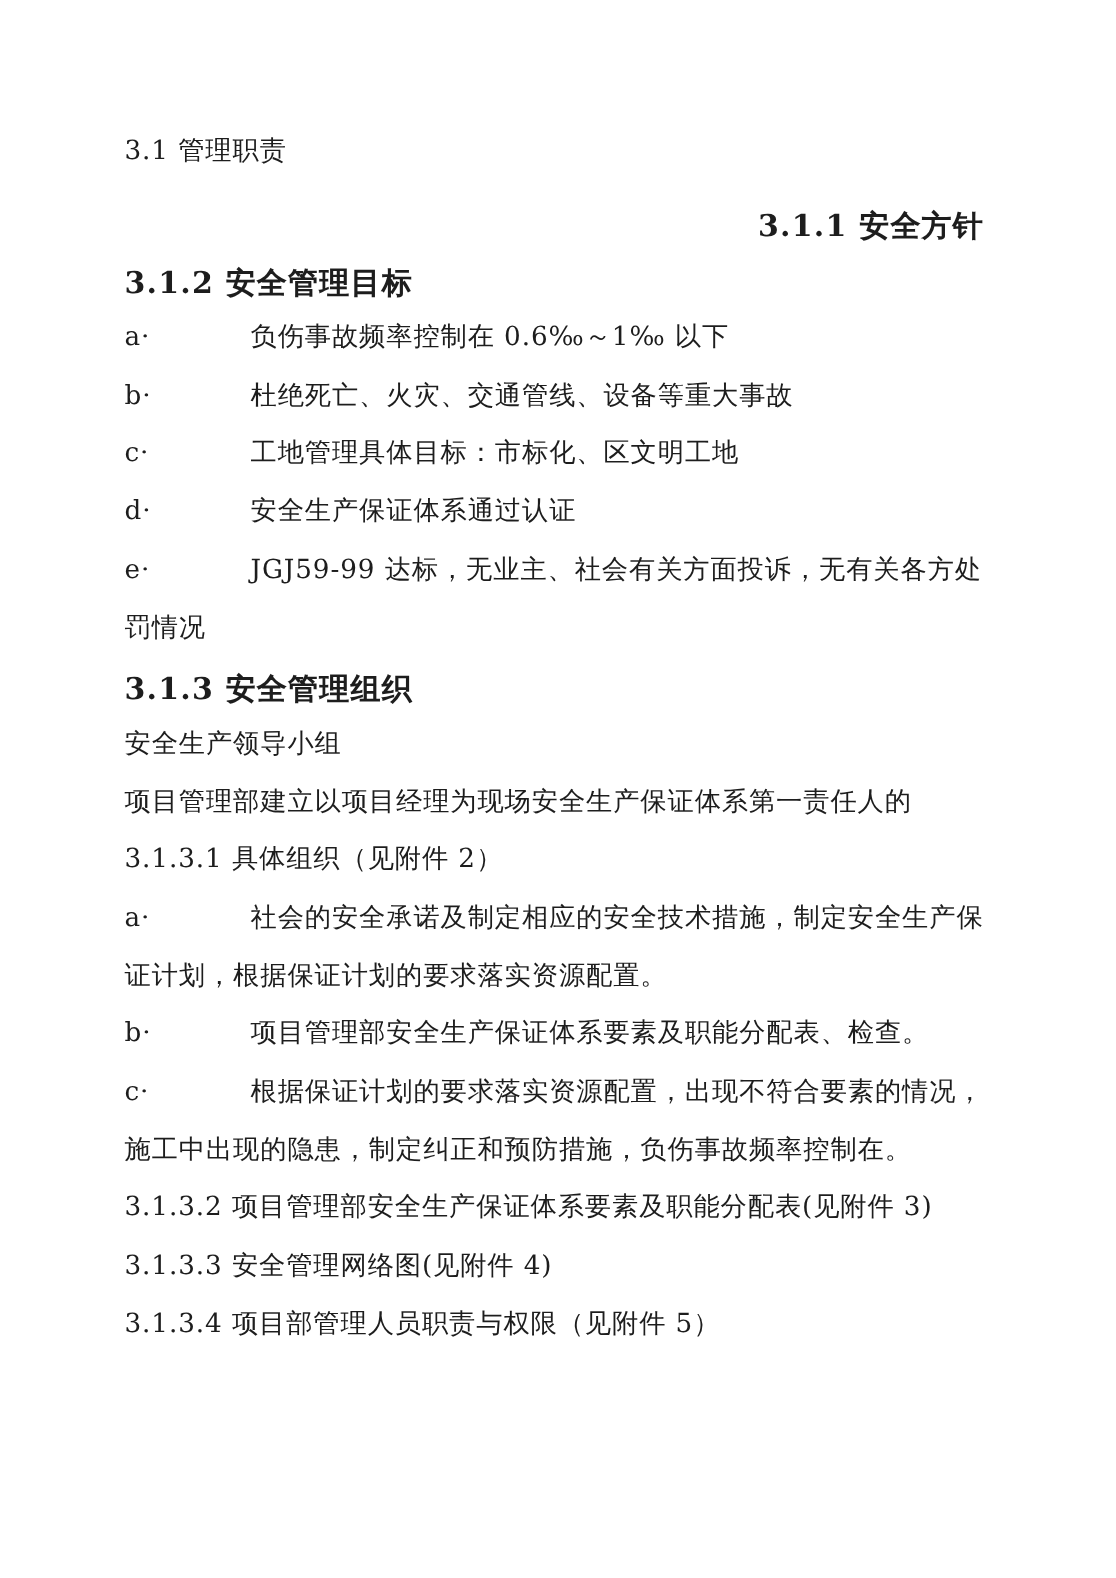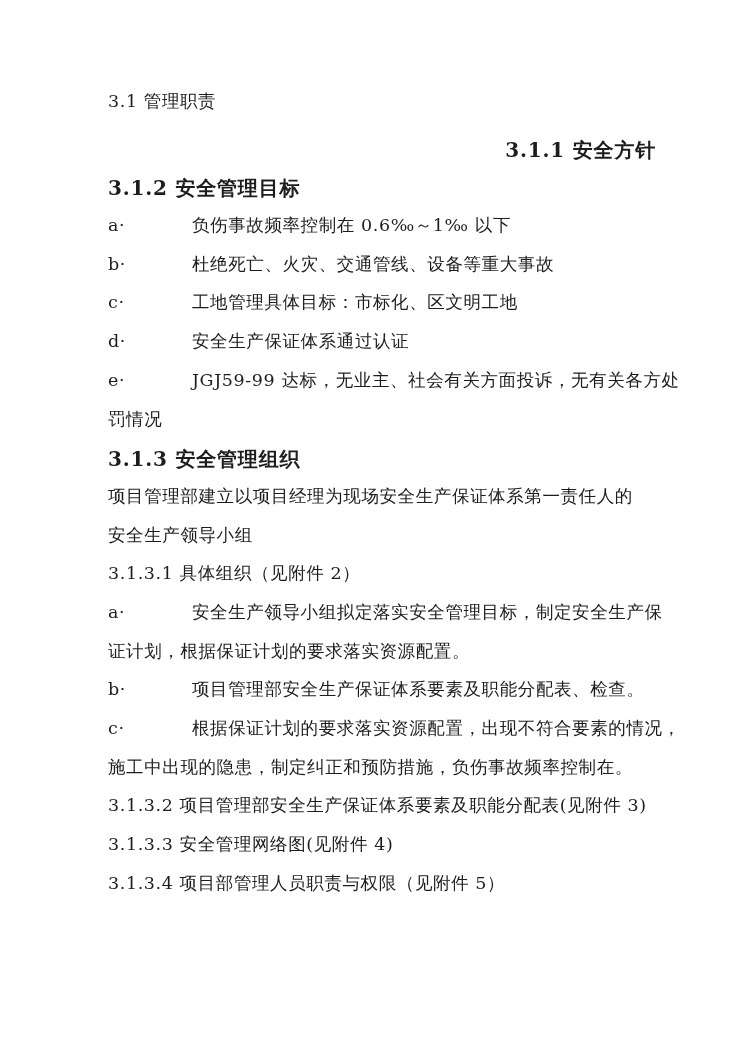--- a/index.html
+++ b/index.html
@@ -9,21 +9,21 @@
   }
   .page {
     position: relative;
     width: 744px;
     height: 1052px;
     background: #ffffff;
     overflow: hidden;
     font-family: "DejaVu Serif", "Liberation Serif", serif;
   }
   .content {
-    padding: 90px 88px 0 108px;
+    padding: 90px 88px 0 83px;
   }
   .row {
     height: 38.7px;
     font-size: 17.5px;
     line-height: 23px;
     letter-spacing: 0.6px;
     color: #1d1d1d;
     white-space: nowrap;
     overflow: visible;
   }
@@ -78,26 +78,26 @@
       <div class="row item">
         <span class="marker">d·</span>
         <span class="item-text">安全生产保证体系通过认证</span>
       </div>
       <div class="row item">
         <span class="marker">e·</span>
         <span class="item-text">JGJ59-99 达标，无业主、社会有关方面投诉，无有关各方处</span>
       </div>
       <div class="row line">罚情况</div>
       <div class="row heading">3.1.3 安全管理组织</div>
+      <div class="row line">安全生产领导小组</div>
       <div class="row line">项目管理部建立以项目经理为现场安全生产保证体系第一责任人的</div>
-      <div class="row line">安全生产领导小组</div>
       <div class="row line">3.1.3.1 具体组织（见附件 2）</div>
       <div class="row item">
         <span class="marker">a·</span>
-        <span class="item-text">安全生产领导小组拟定落实安全管理目标，制定安全生产保</span>
+        <span class="item-text">社会的安全承诺及制定相应的安全技术措施，制定安全生产保</span>
       </div>
       <div class="row line">证计划，根据保证计划的要求落实资源配置。</div>
       <div class="row item">
         <span class="marker">b·</span>
         <span class="item-text">项目管理部安全生产保证体系要素及职能分配表、检查。</span>
       </div>
       <div class="row item">
         <span class="marker">c·</span>
         <span class="item-text">根据保证计划的要求落实资源配置，出现不符合要素的情况，</span>
       </div>

